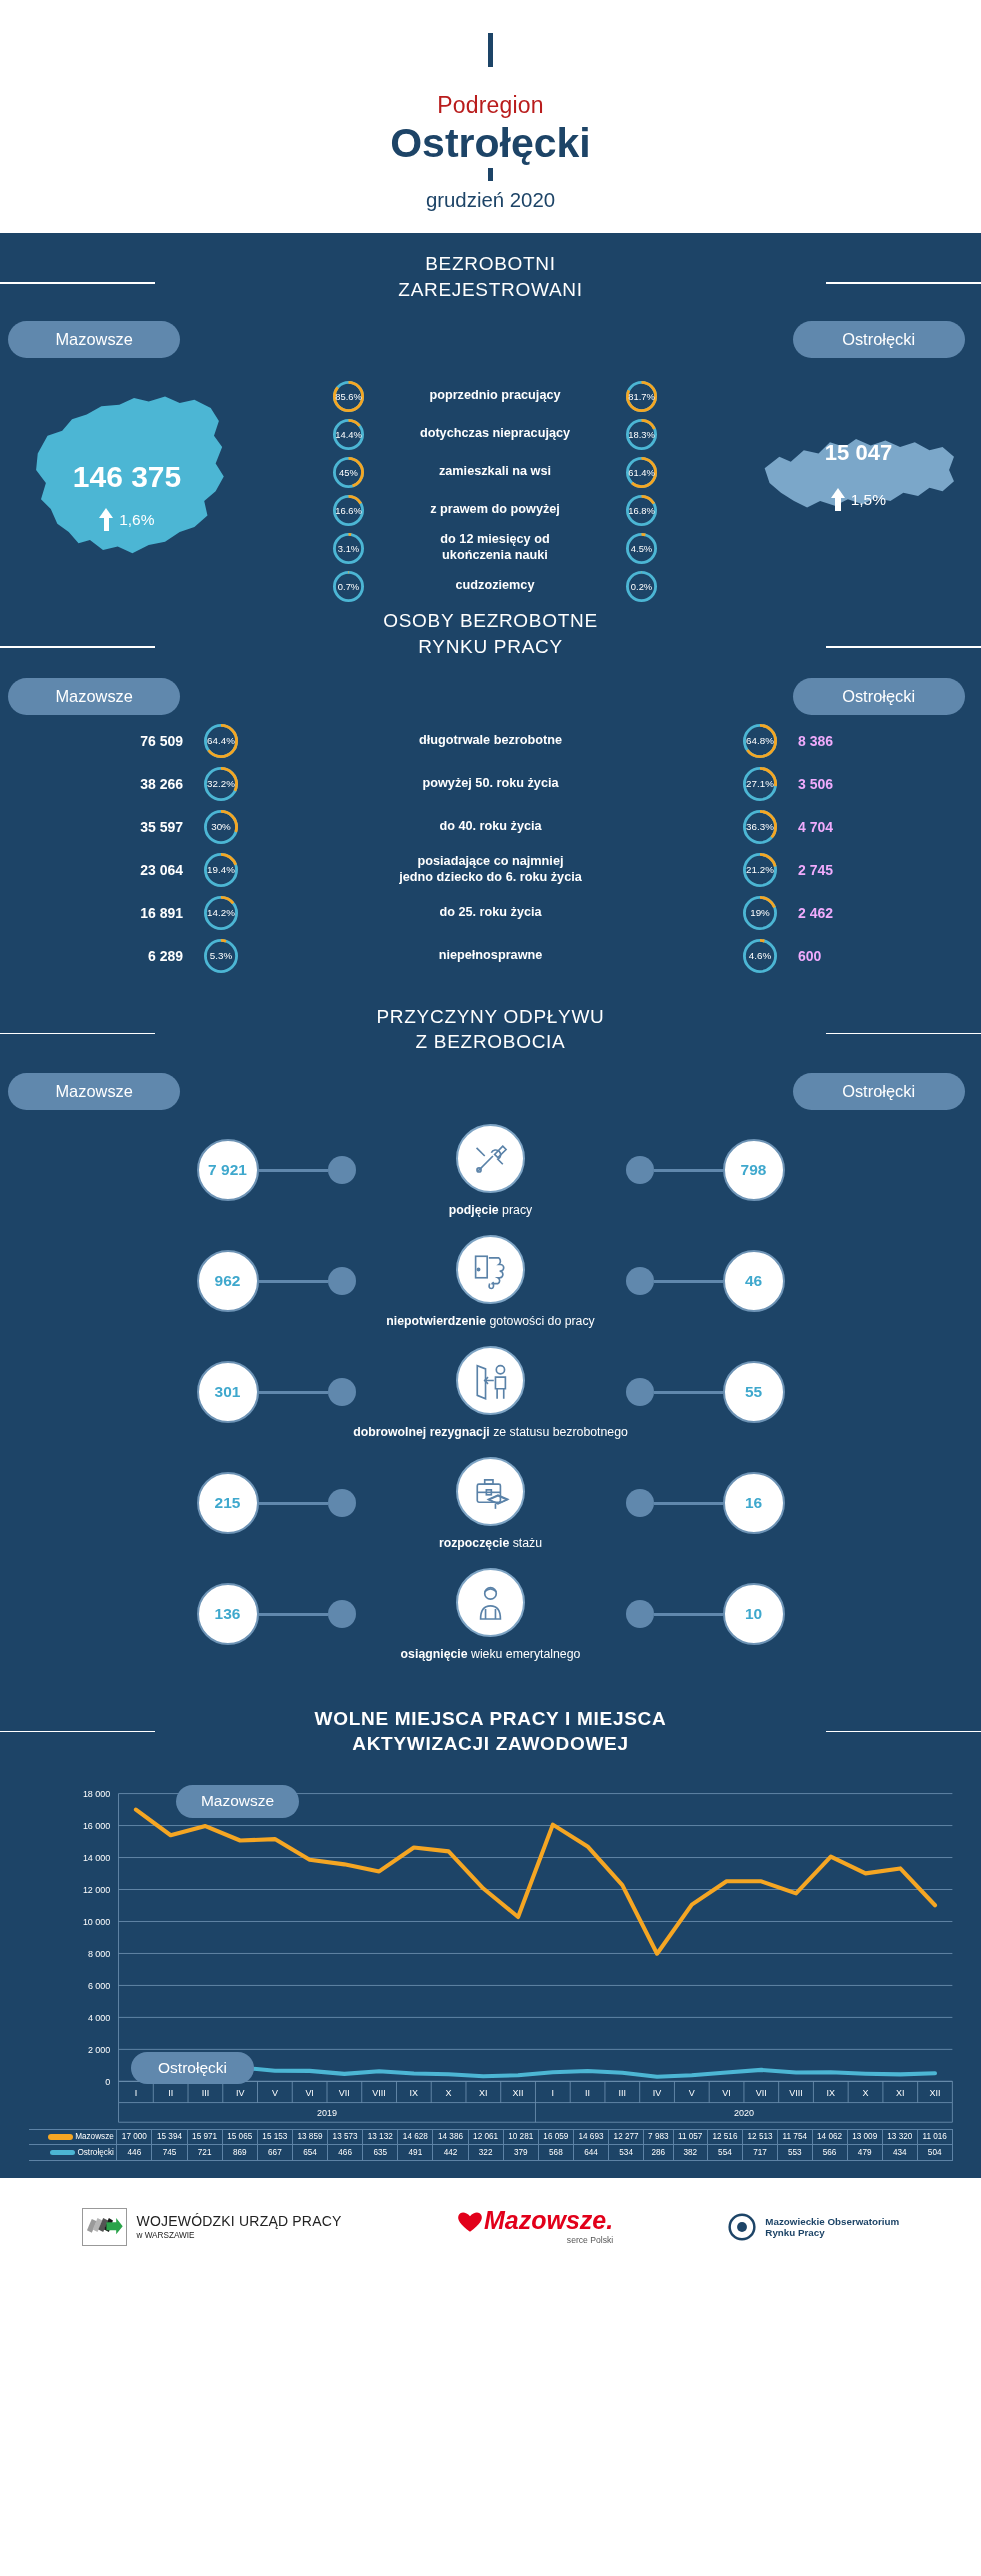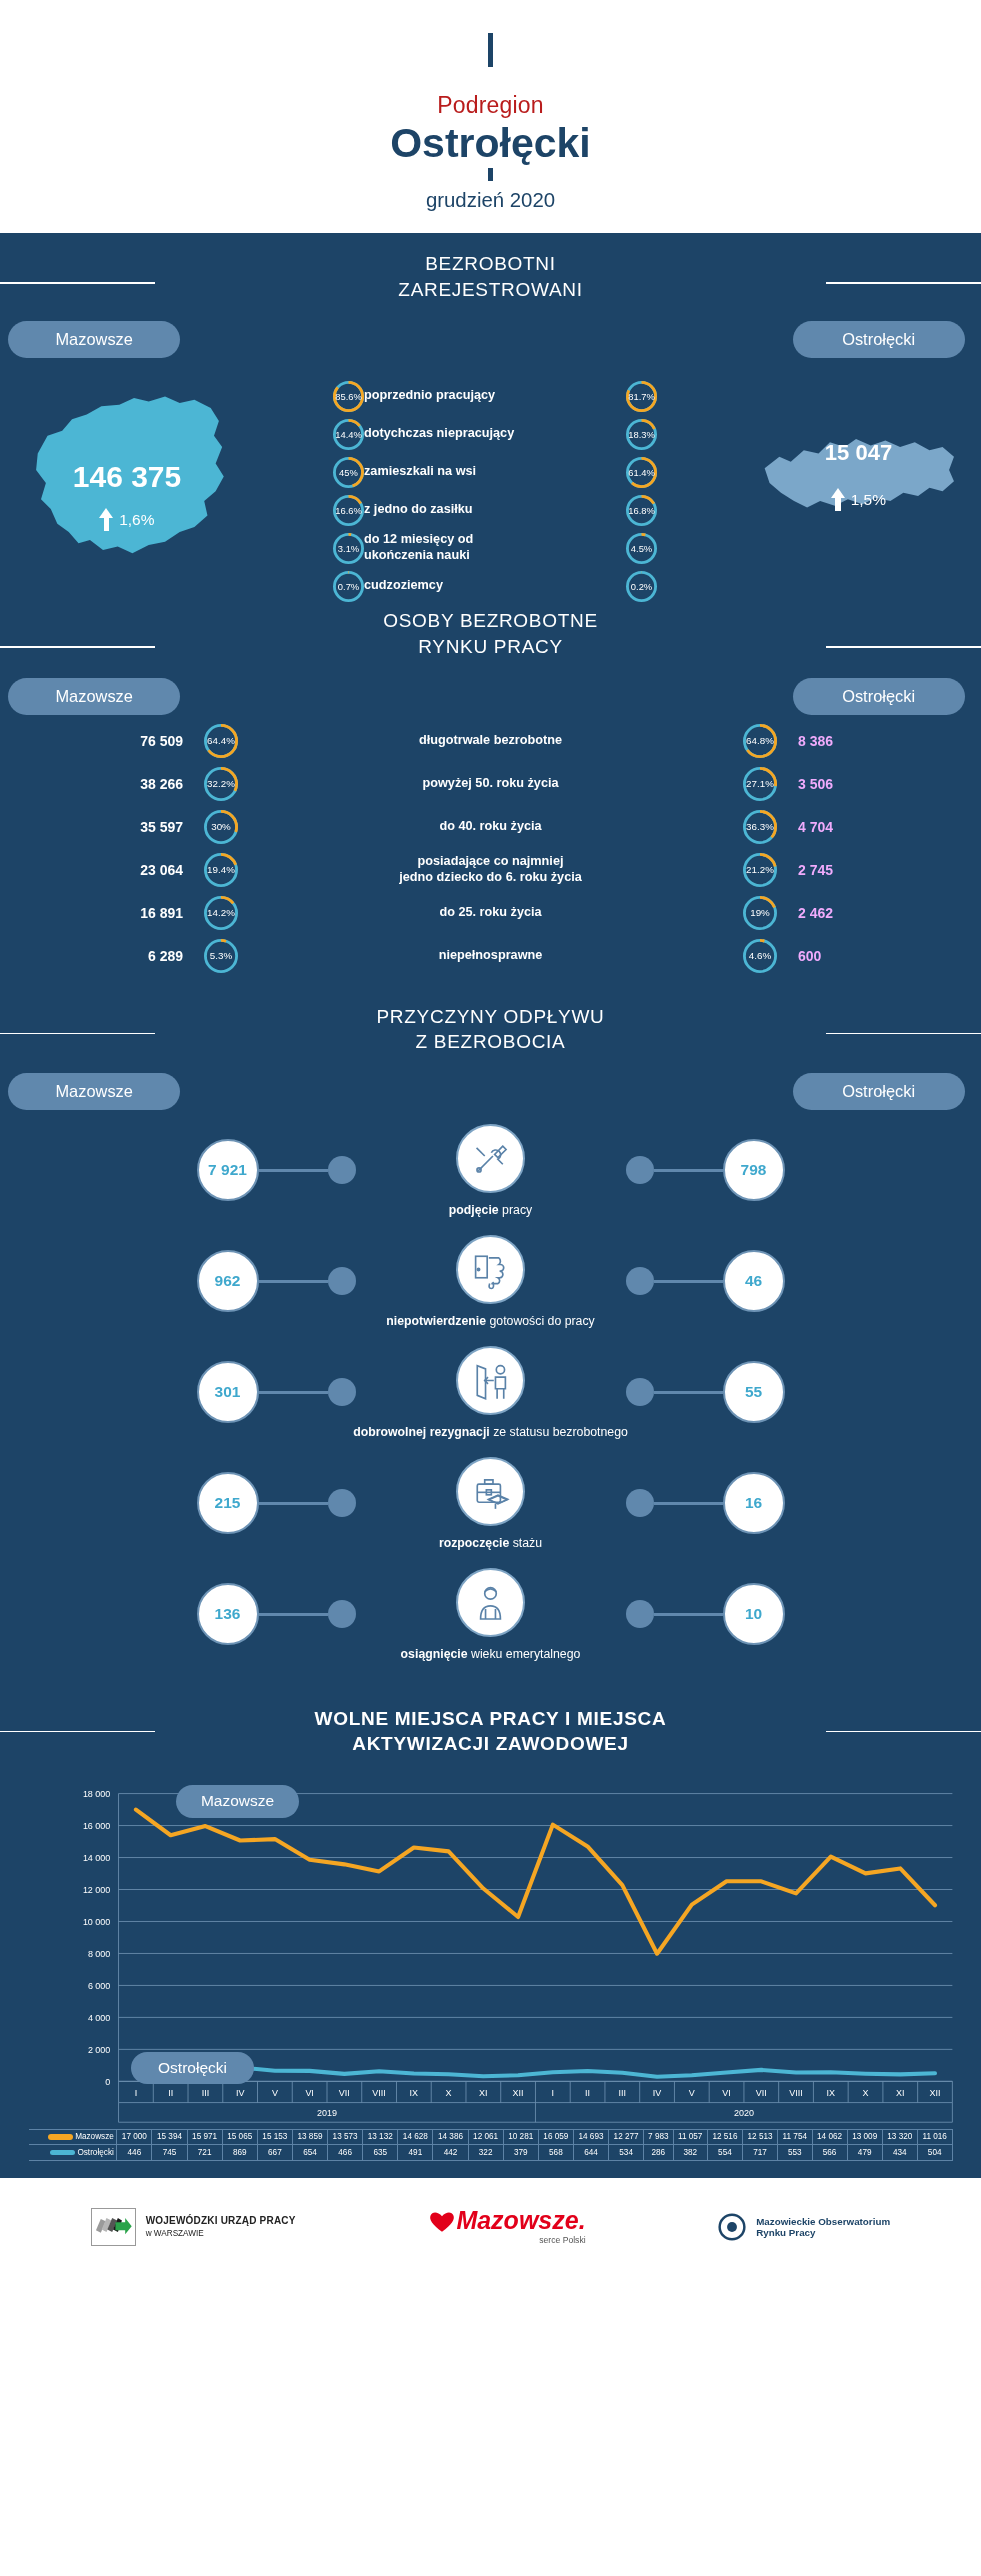--- a/index.html
+++ b/index.html
@@ -56,21 +56,21 @@
   .arrow-up {
     width:0;height:0;border-left:7.4px solid transparent;border-right:7.4px solid transparent;
     border-bottom:10.6px solid #ffffff; position:relative;
   }
   .arrow-stem { width:5.7px;height:13px;background:#fff; margin:0 auto; }
   .arrow-wrap { display:flex; flex-direction:column; align-items:center; }
 
   .rows { flex:1; padding-top:4.9px; }
   .drow { display:flex; align-items:center; justify-content:center; min-height:38px; }
   .drow .lbl {
-    width:262px; color:#ffffff; font-size:12.7px; font-weight:bold; line-height:1.25;
+    width:262px; text-align:center; color:#ffffff; font-size:12.7px; font-weight:bold; line-height:1.25;
   }
   .donut { width:31px; height:31px; position:relative; flex:0 0 31px;}
   .donut .hole {
     position:absolute; inset:4.9px; border-radius:50%; background:#1d4467;
   }
   .donut .pct {
     position:absolute; inset:0; display:flex; align-items:center; justify-content:center;
     color:#ffffff; font-size:9.4px; z-index:3; white-space:nowrap;
   }
 
@@ -114,21 +114,21 @@
   svg.plot { display:block; }
   .tbl { width:924px; margin: 0 auto; border-collapse:collapse; }
   .tbl td { border:0.8px solid #5d83a6; color:#ffffff; font-size:8.2px; text-align:center; height:15.5px; padding:0 0.8px;}
   .tbl td.nameM, .tbl td.nameO { border:0.8px solid #5d83a6; border-left:none; text-align:right; padding-right:2.5px; white-space:nowrap;}
   .legend-swatch { display:inline-block; width:24.5px;height:5.7px;border-radius:3.3px; vertical-align:middle; margin-right:2.5px;}
 
   
   .footer { background:#ffffff; height:98px; display:flex; align-items:center; justify-content:space-around; padding:0 24.5px;}
   .f-item { display:flex; align-items:center; gap:9.8px; }
   .wup-box { width:45px;height:38px;border:0.8px solid #999; display:flex;align-items:center;justify-content:center;}
-  .wup-txt1 { font-size:10px; color:#222; letter-spacing:0.2px;font-weight:bold;}
+  .wup-txt1 { font-size:14px; color:#222; letter-spacing:0.2px;}
   .wup-txt2 { font-size:8.2px; color:#222; margin-top:2.5px;}
   .maz-logo { color:#e2001a; font-size:25px; font-weight:bold; font-style:italic; line-height:1;}
   .maz-sub { color:#555; font-size:8.6px; text-align:right; margin-top:1.6px;}
   .mo-txt1 { font-size:9.8px; font-weight:bold; color:#1d4467;}
   .mo-txt2 { font-size:9.8px; font-weight:bold; color:#1d4467;}
 </style>
 </head>
 <body>
 
 <div class="page">
@@ -238,21 +238,21 @@
             </div>
             <div class="drow">
               <div class="donut">
                 <svg width="31" height="31" style="position:absolute;inset:0;z-index:1;transform:rotate(-90deg)" viewBox="0 0 38 38">
     <circle cx="19" cy="19" r="17.25" fill="none" stroke="#4cb6d4" stroke-width="3.5"></circle>
     <circle cx="19" cy="19" r="17.25" fill="none" stroke="#f5a623" stroke-width="3.5" stroke-dasharray="17.991901127108747 90.39304542173912"></circle>
                 </svg>
                 <div class="hole"></div>
                 <div class="pct">16.6%</div>
               </div>
-     <div class="lbl">z jedno do zasiłku</div>
+     <div class="lbl">z prawem do powyżej</div>
      <div class="donut">
                 <svg width="31" height="31" style="position:absolute;inset:0;z-index:1;transform:rotate(-90deg)" viewBox="0 0 38 38">
     <circle cx="19" cy="19" r="17.25" fill="none" stroke="#4cb6d4" stroke-width="3.5"></circle>
     <circle cx="19" cy="19" r="17.25" fill="none" stroke="#f5a623" stroke-width="3.5" stroke-dasharray="18.20867102020644 90.17627552864143"></circle>
                 </svg>
                 <div class="hole"></div>
                 <div class="pct">16.8%</div>
               </div>
             </div>
             <div class="drow">

